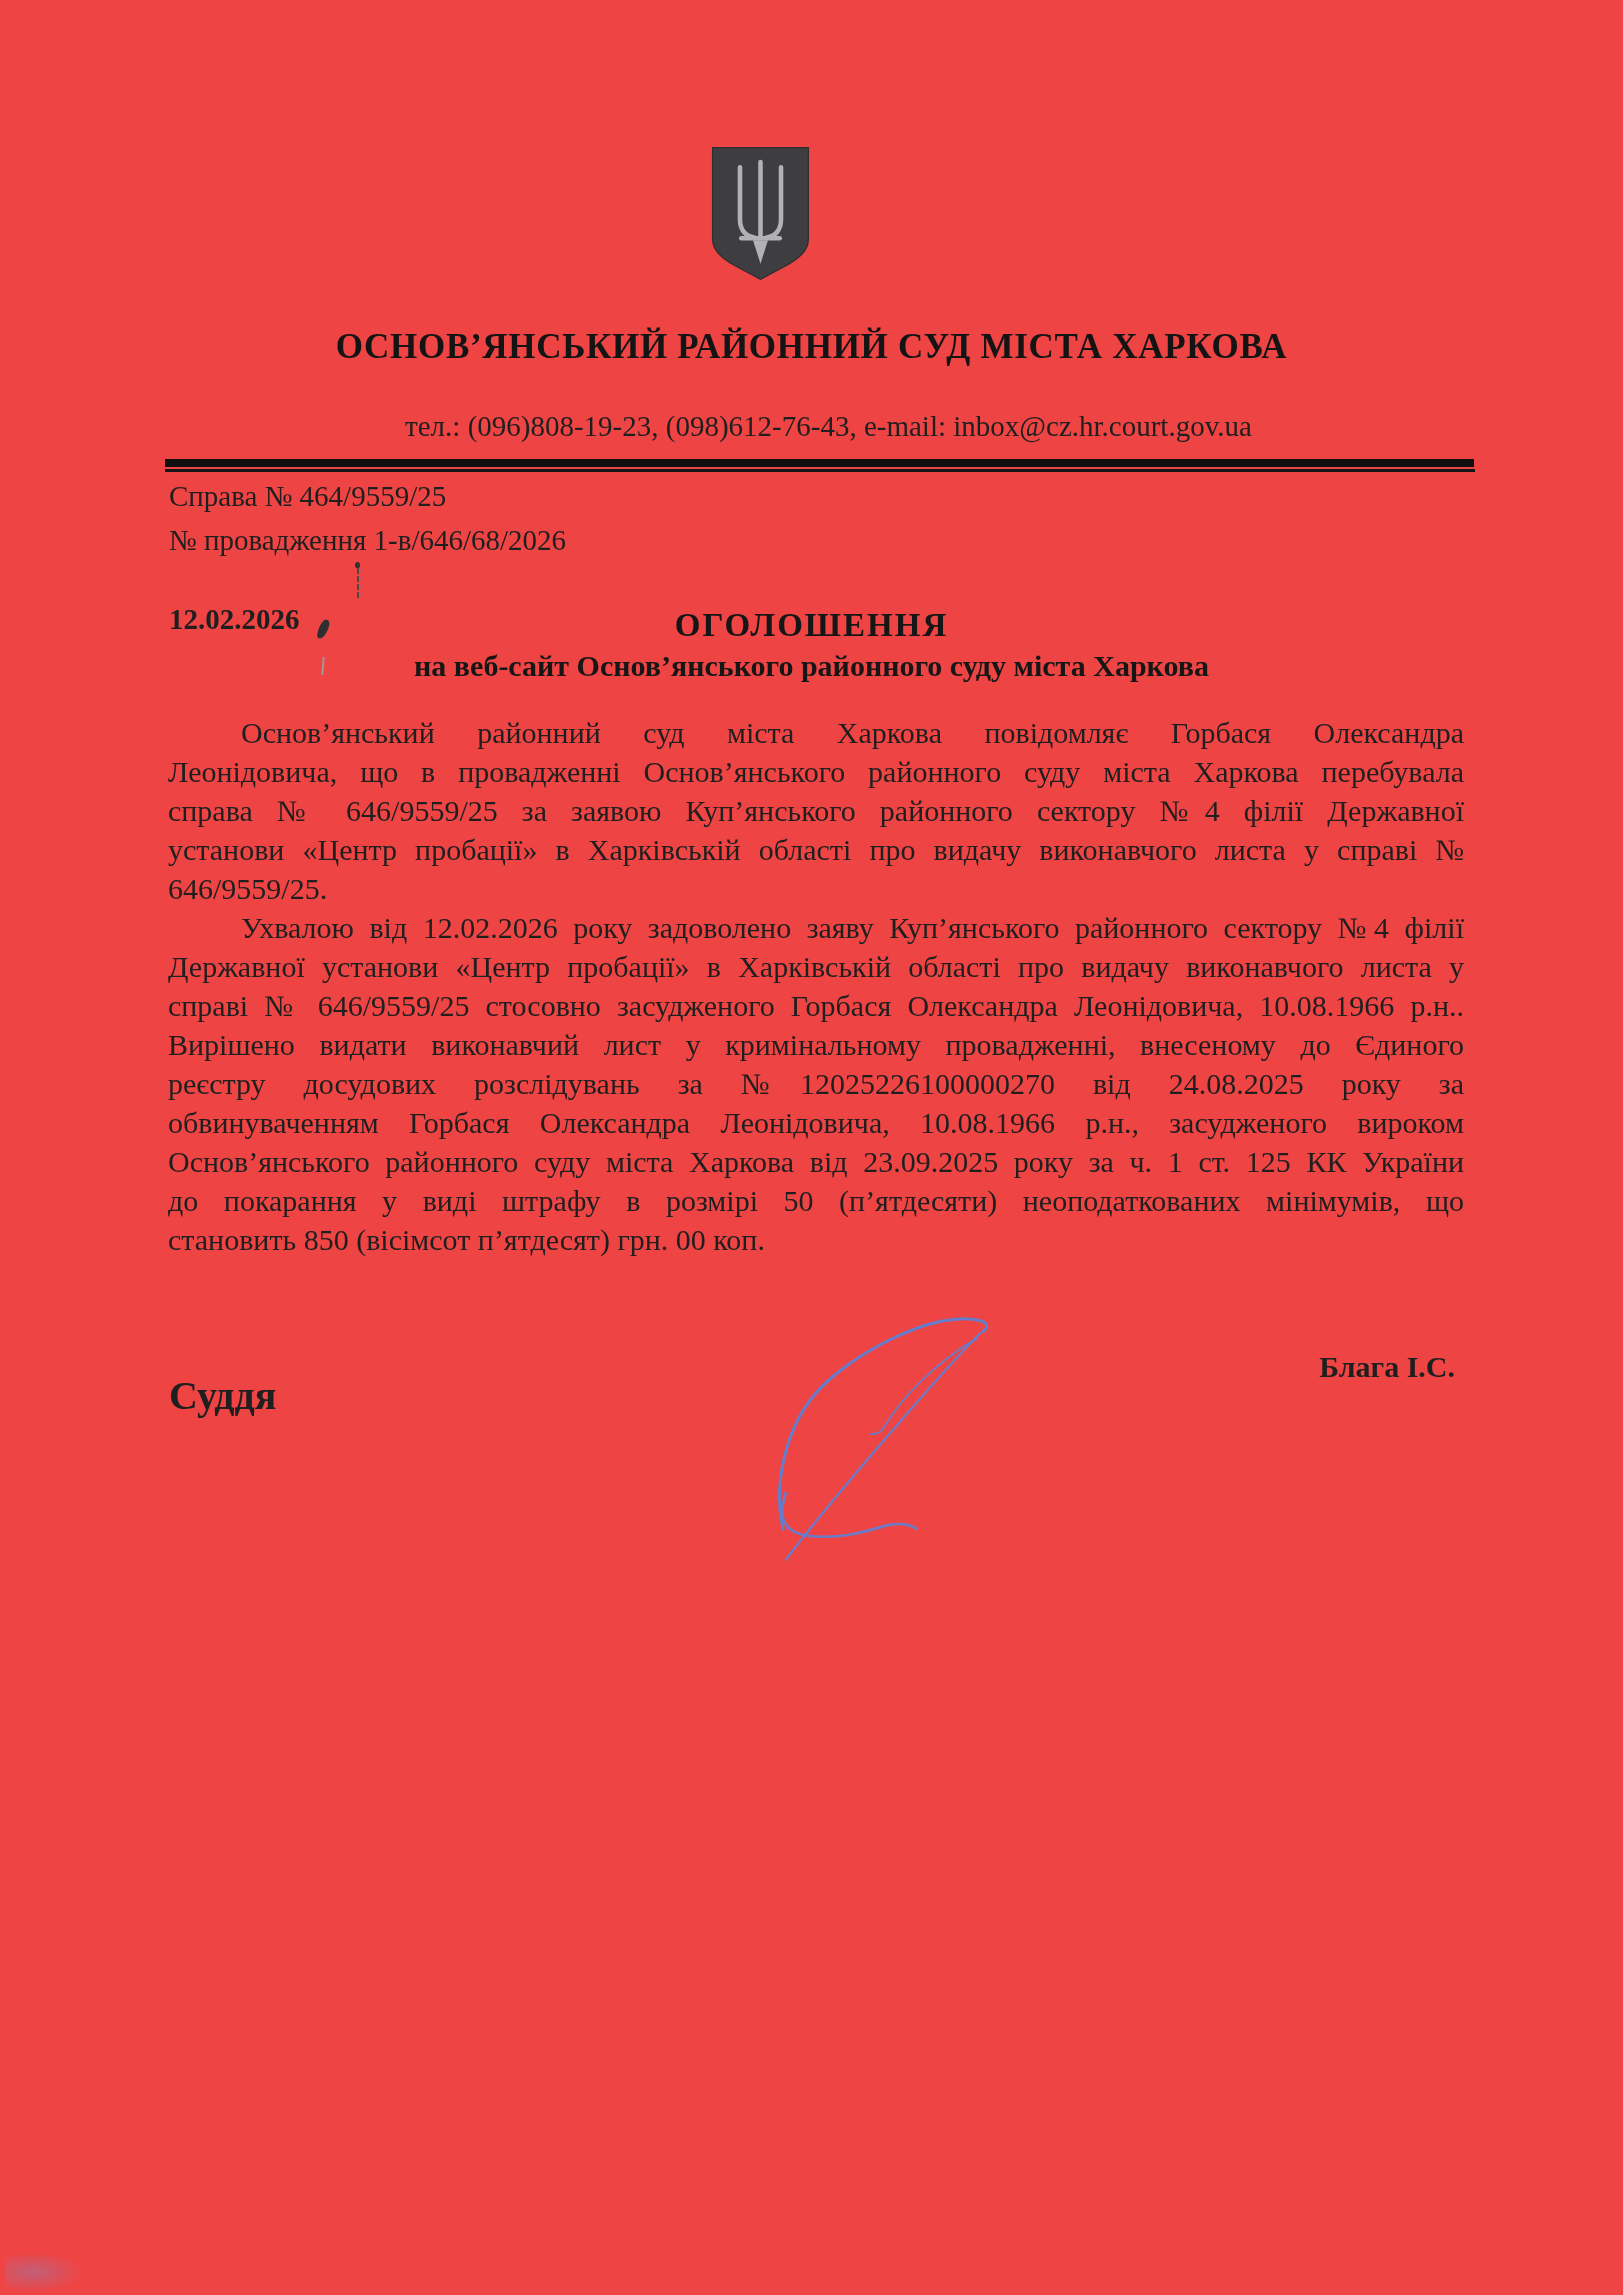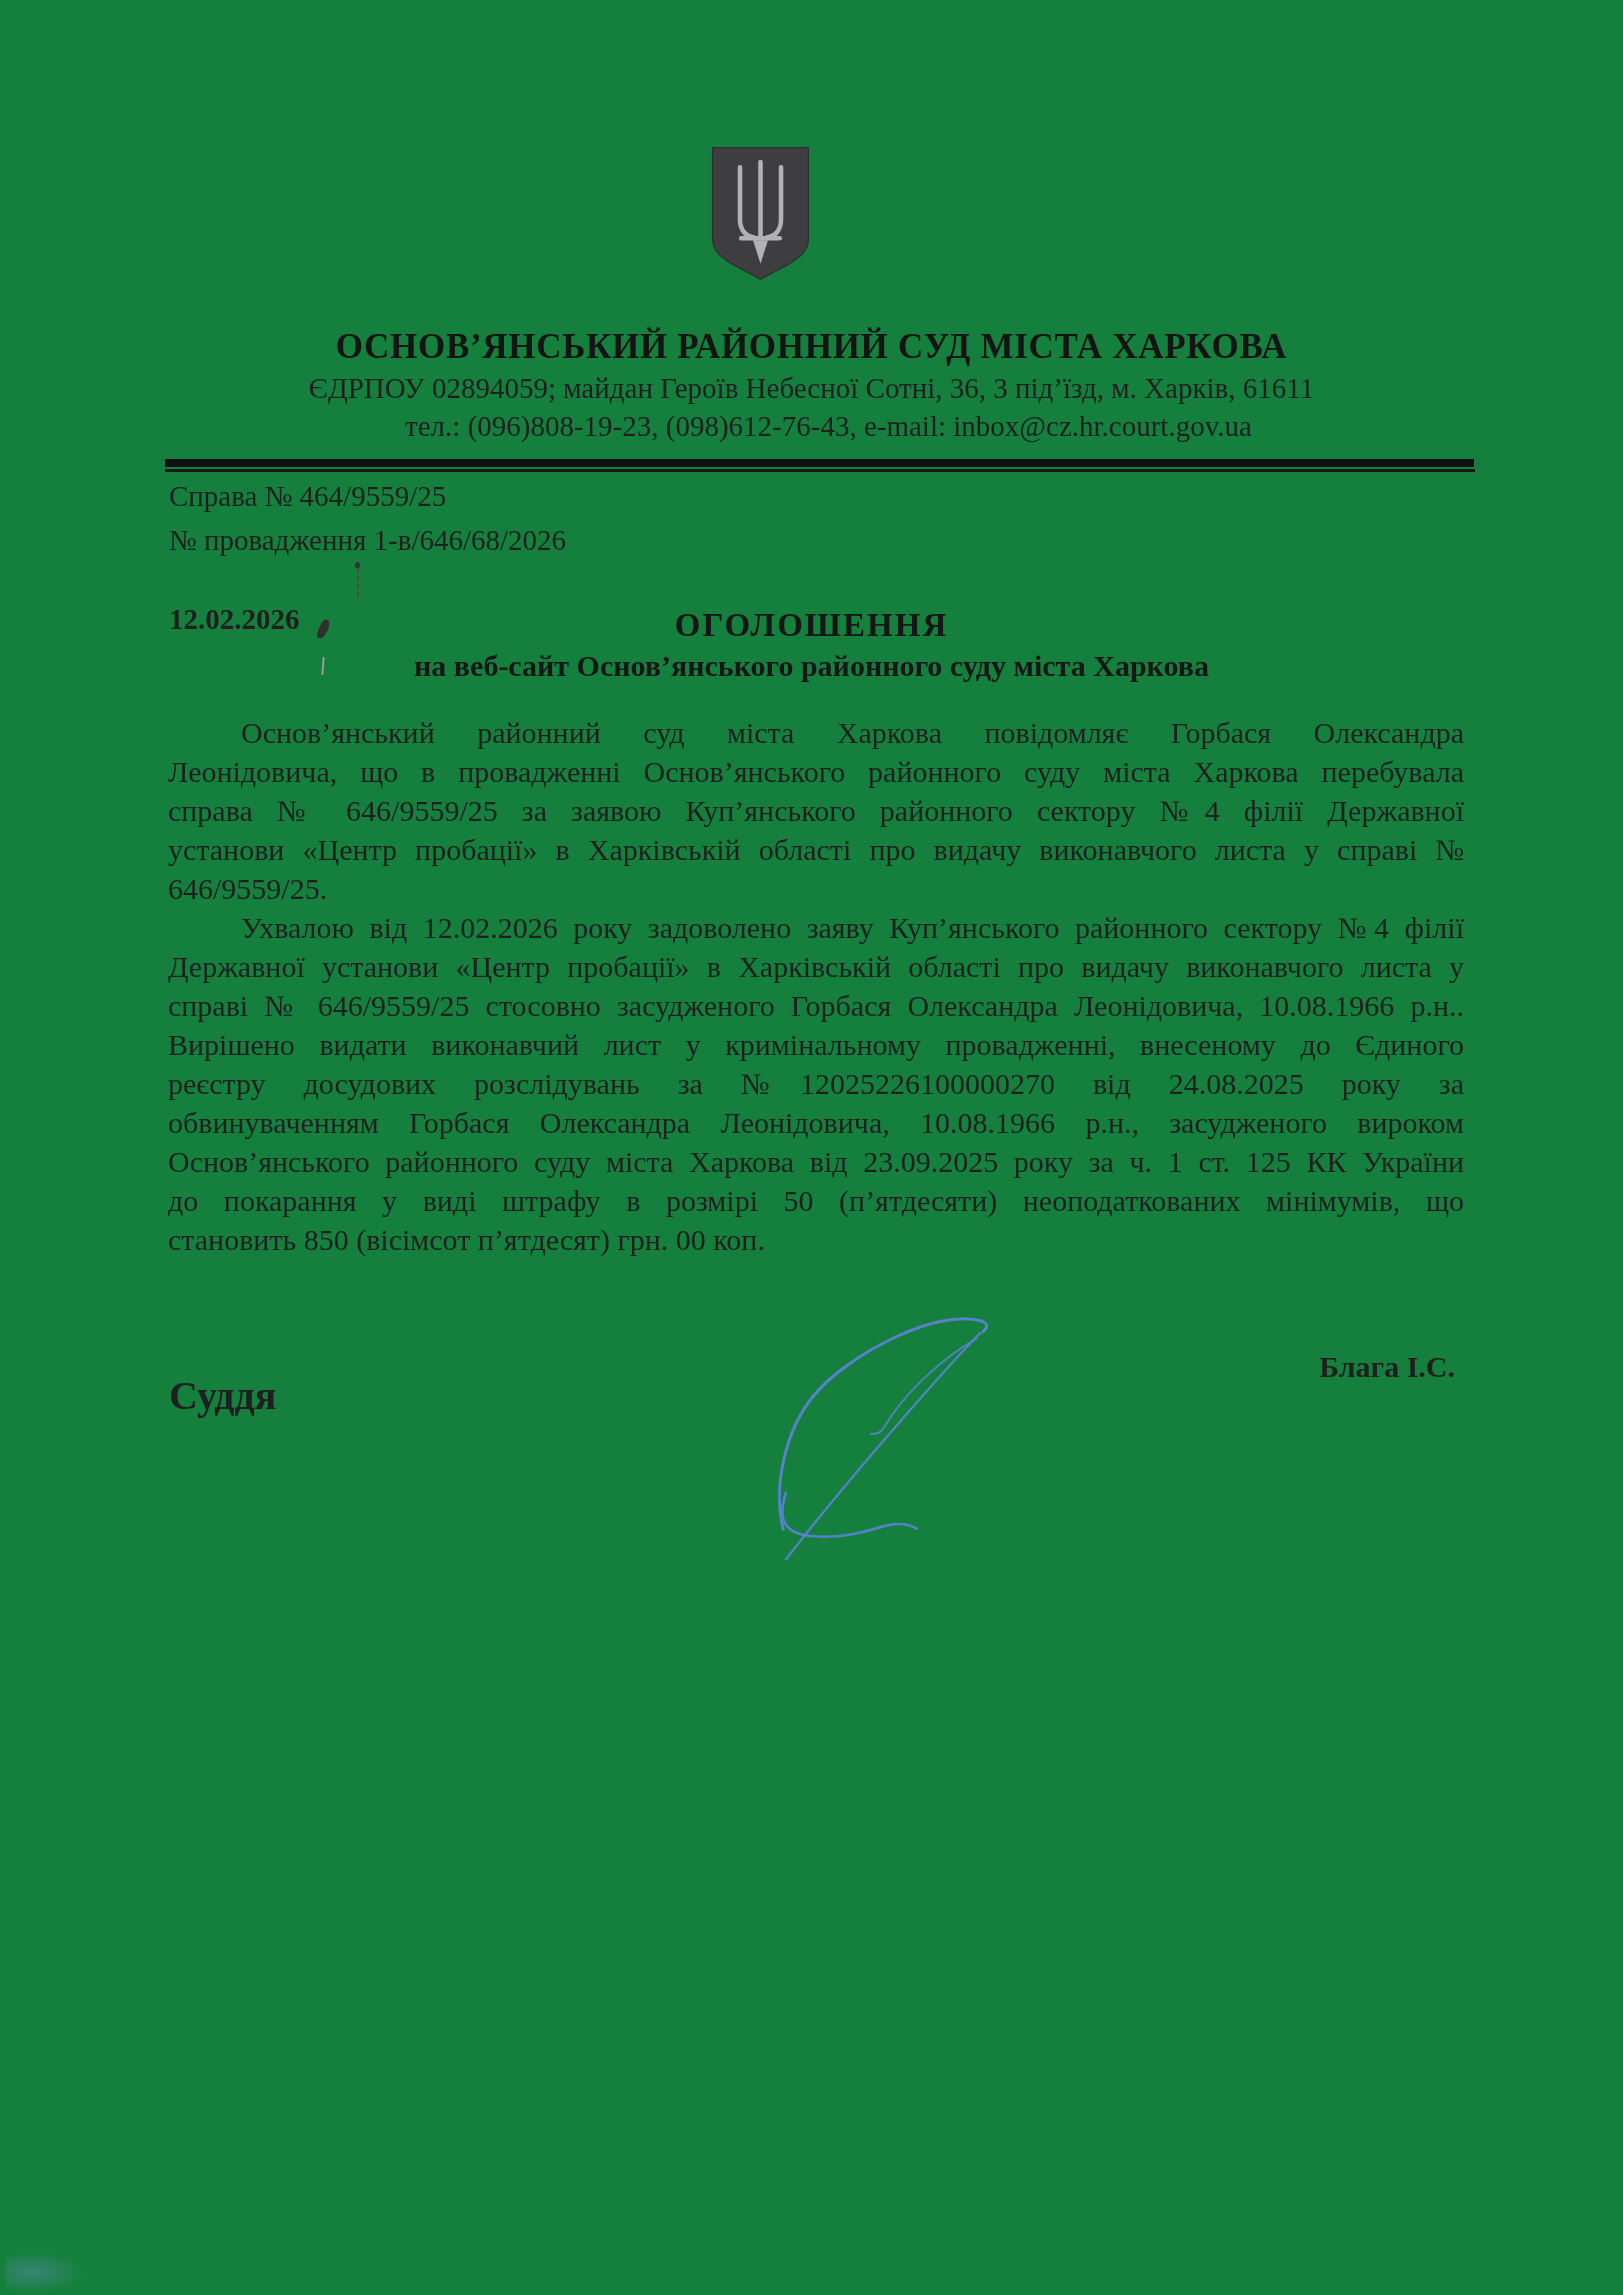--- a/index.html
+++ b/index.html
@@ -1,19 +1,19 @@
 <!DOCTYPE html>
 <html style="font-size:10.5px"><head>
 <meta charset="utf-8">
 <style>
   html,body{margin:0;padding:0;background:#e8e8e8;}
   .page{
     position:relative;
     width:1623px;height:2295px;
-    background:#15803d;
+    background:#ef4444;
     font-family:"Liberation Serif", serif;
     color:#1f1f1f;
     overflow:hidden;
   }
   .abs{position:absolute;}
   .centered{left:0;width:100%;text-align:center;}
 
   
   .emblem-box{left:710px;top:145px;width:101px;height:137px;}
   .court-name{top:327px;font-size:35px;font-weight:bold;letter-spacing:0.7px;color:#141414;}
@@ -63,21 +63,20 @@
         <path d="M77.5,26 V140"></path>
         <path d="M46,34 V114 C46,132 56,140 68,142"></path>
         <path d="M109,34 V114 C109,132 99,140 87,142"></path>
         <path d="M48,143 H107"></path>
       </g>
       <path d="M66,146 L77.5,182 L89,146 Z" fill="#b2b2b6"></path>
     </svg>
   </div>
 
   <div class="abs centered court-name">ОСНОВ’ЯНСЬКИЙ РАЙОННИЙ СУД МІСТА ХАРКОВА</div>
-  <div class="abs centered addr-line">ЄДРПОУ 02894059; майдан Героїв Небесної Сотні, 36, 3 під’їзд, м. Харків, 61611</div>
   <div class="abs centered contact-line">тел.: (096)808-19-23, (098)612-76-43, e-mail: inbox@cz.hr.court.gov.ua</div>
 
   <div class="abs rule-thick"></div>
   <div class="abs rule-thin"></div>
 
   <div class="abs case-line case-1">Справа № 464/9559/25</div>
   <div class="abs case-line case-2">№ провадження 1-в/646/68/2026</div>
   <div class="abs case-line case-3">12.02.2026</div>
 
   <div class="abs centered doc-title">ОГОЛОШЕННЯ</div>

